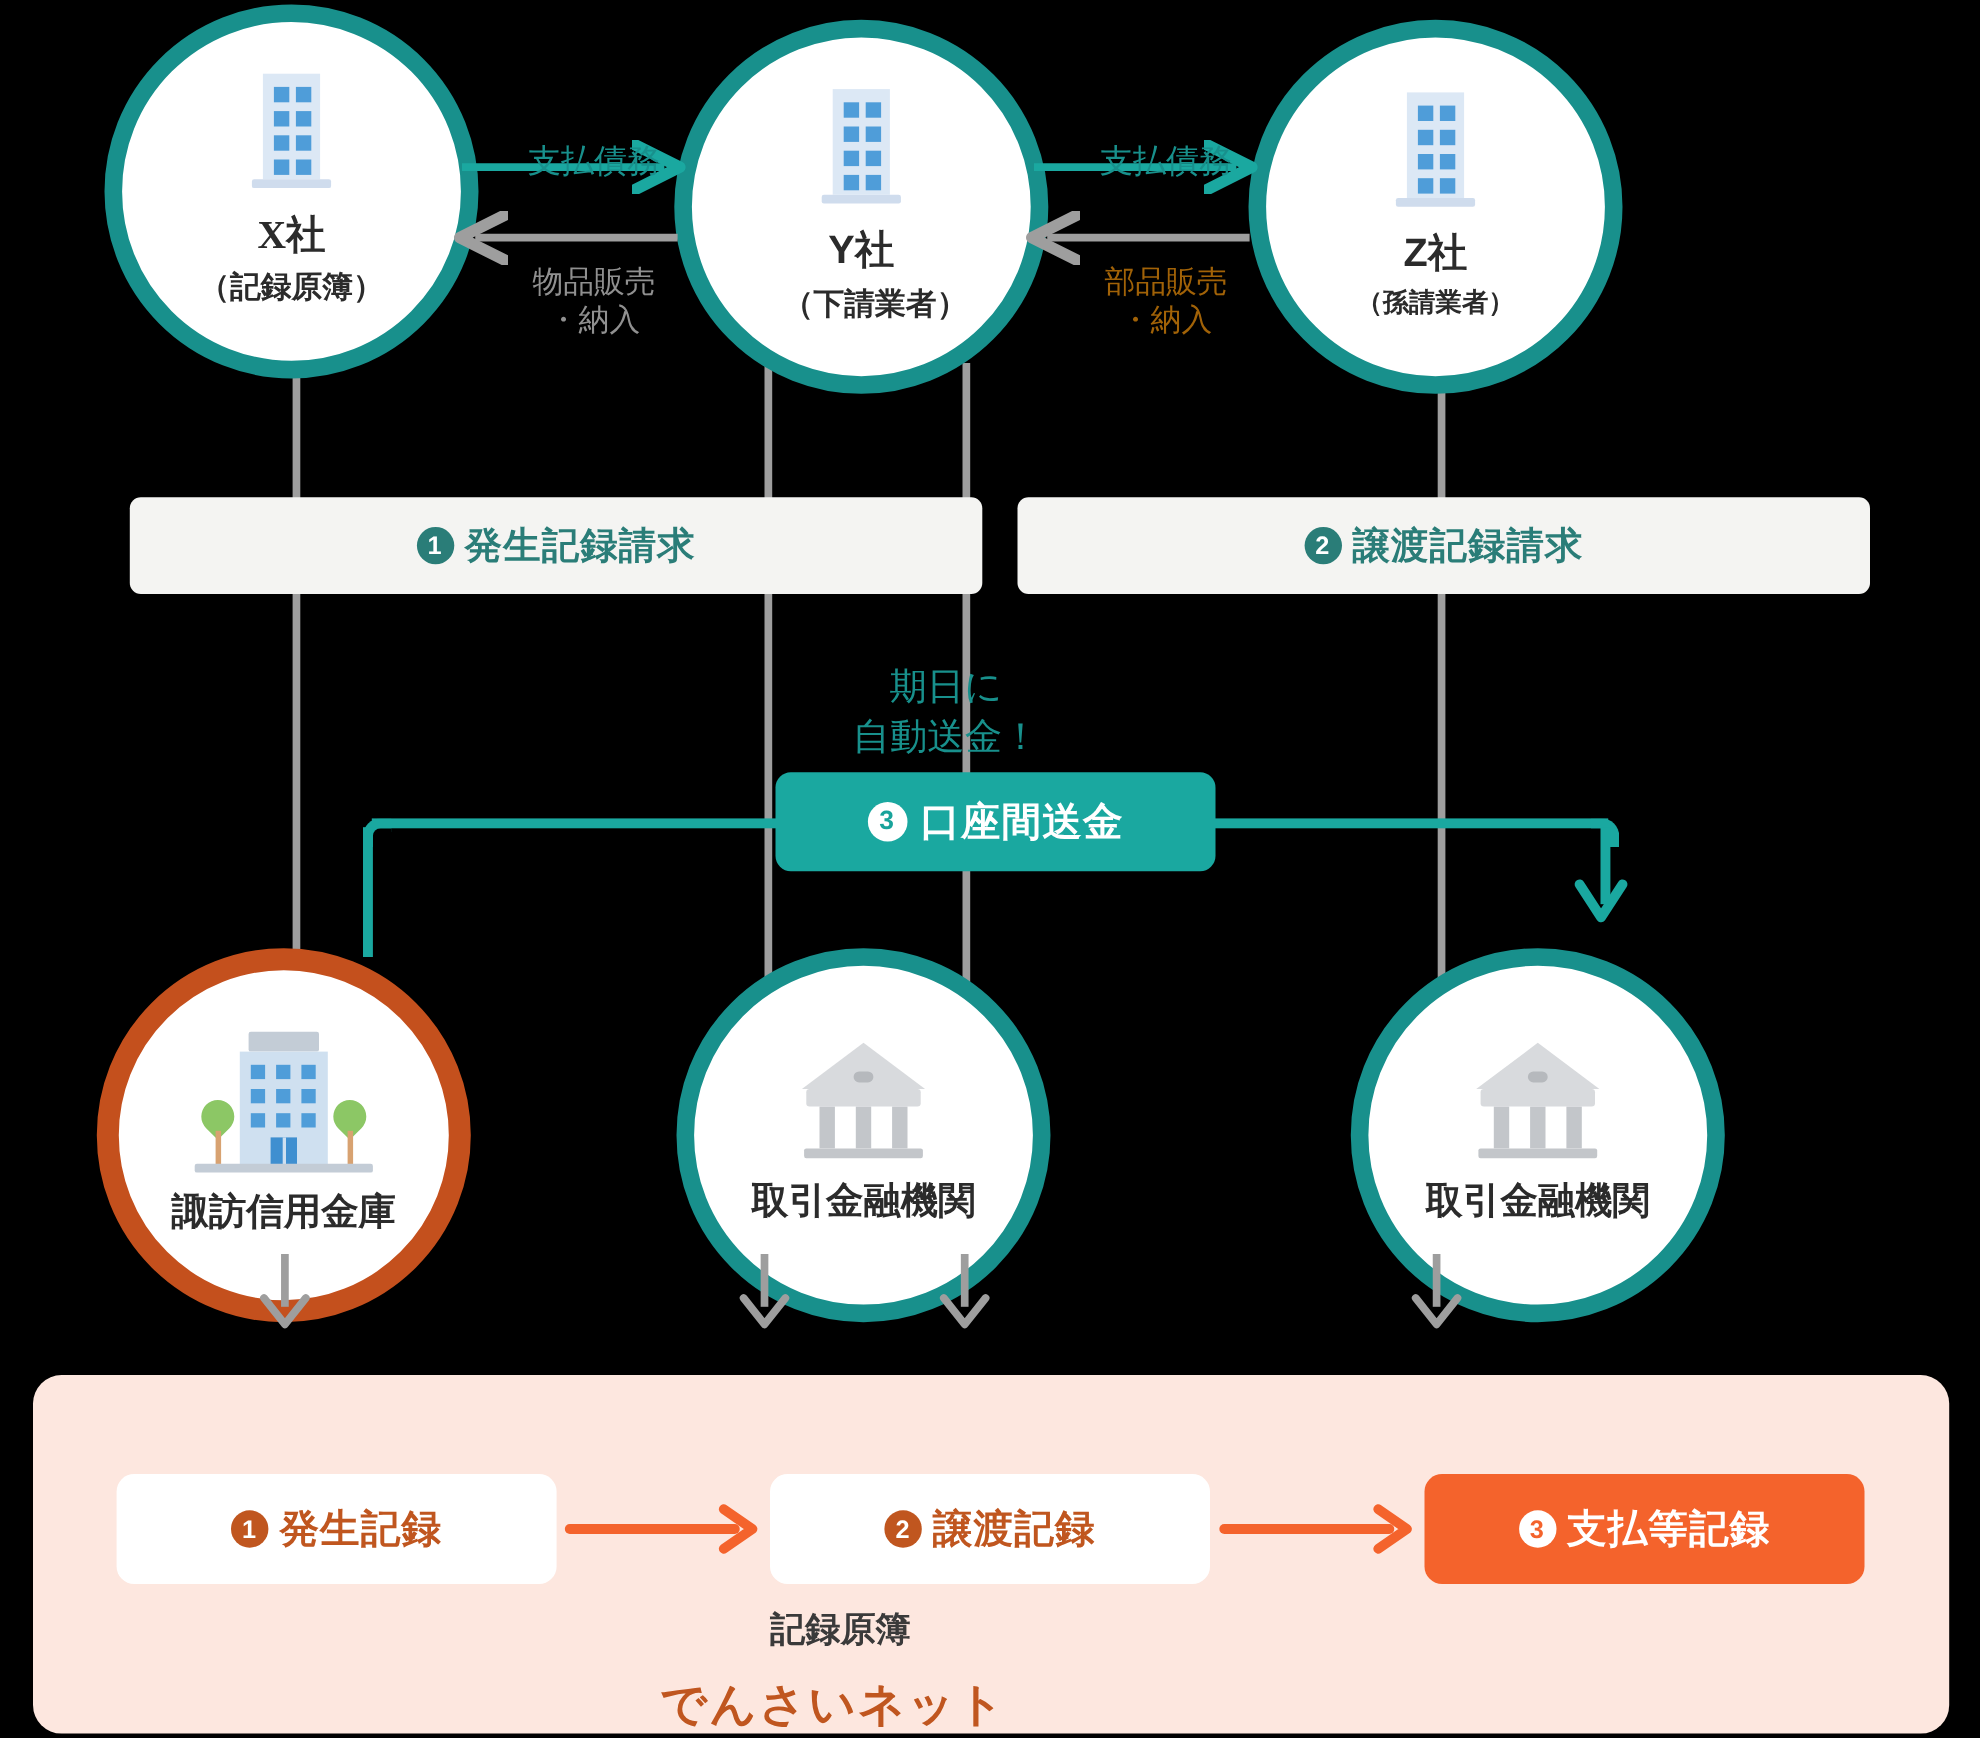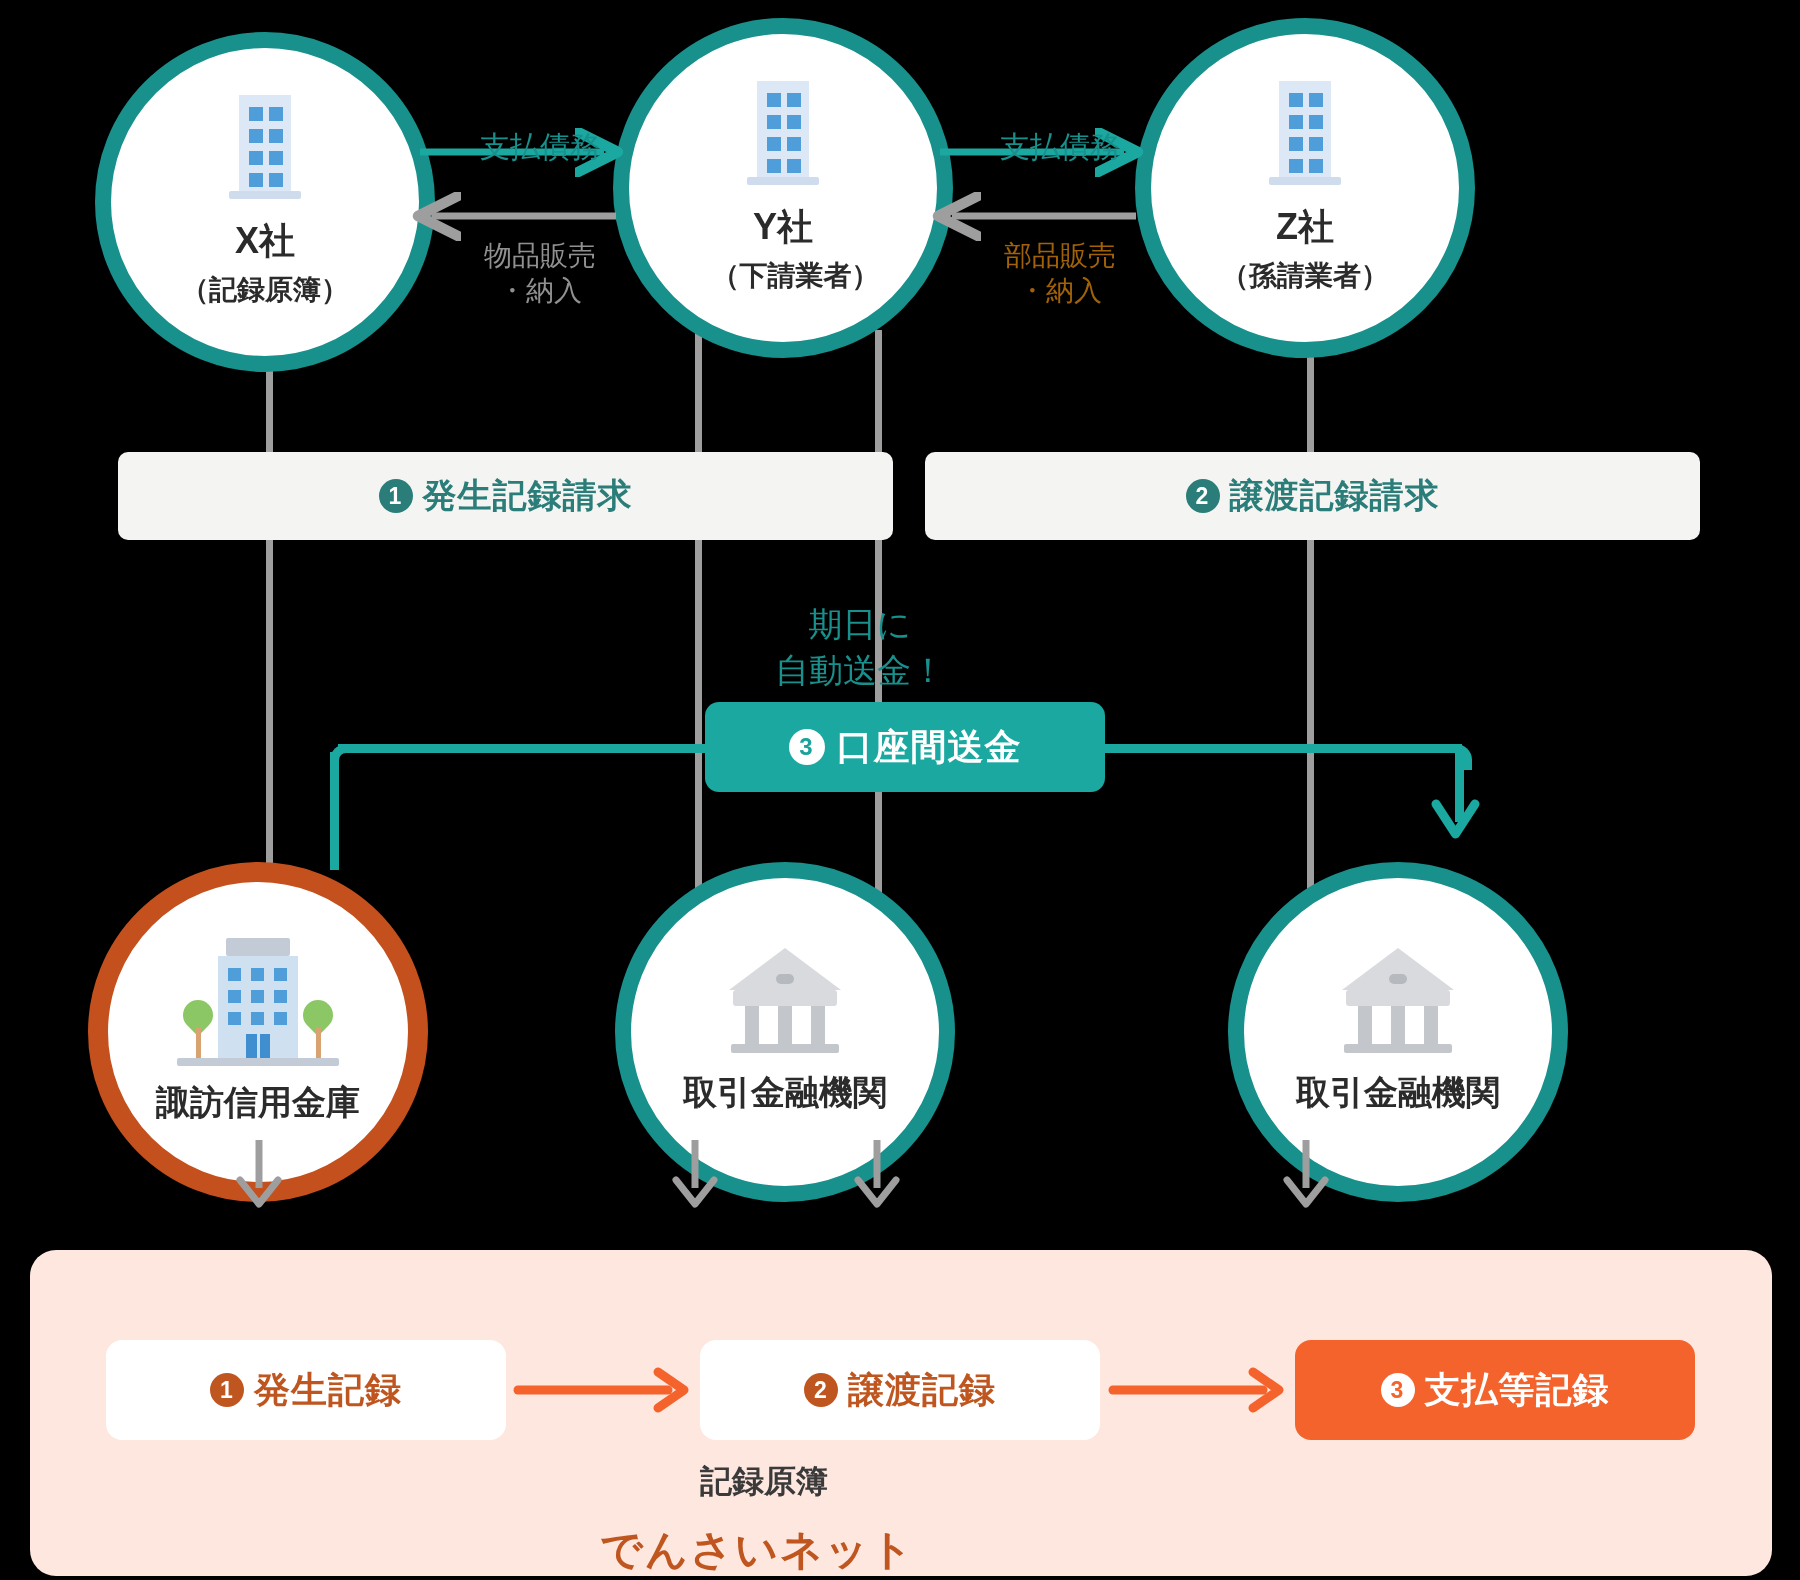--- a/index.html
+++ b/index.html
@@ -143,21 +143,21 @@
 
   <div class="line-v" style="left:266px;top:330px;height:800px;"></div>
   <div class="line-v" style="left:695px;top:330px;height:830px;"></div>
   <div class="line-v" style="left:875px;top:330px;height:830px;"></div>
   <div class="line-v" style="left:1307px;top:330px;height:800px;"></div>
 
   <div class="line-v" style="left:256px;top:1050px;height:90px;"></div>
   <div class="line-v" style="left:692px;top:1050px;height:90px;"></div>
   <div class="line-v" style="left:1303px;top:1050px;height:90px;"></div>
 
-  <div class="circle teal" style="left:95px;top:32px;width:340px;height:340px;">
+  <div class="circle teal" style="left:95px;top:4px;width:340px;height:340px;font-family:Liberation Serif, serif;">
     <div class="bld" style="width:80px;height:108px;margin-bottom:14px;">
       <div class="body" style="left:14px;top:0;width:52px;height:96px;"></div>
       <div class="win" style="left:24px;top:12px;width:14px;height:14px;"></div>
       <div class="win" style="left:44px;top:12px;width:14px;height:14px;"></div>
       <div class="win" style="left:24px;top:34px;width:14px;height:14px;"></div>
       <div class="win" style="left:44px;top:34px;width:14px;height:14px;"></div>
       <div class="win" style="left:24px;top:56px;width:14px;height:14px;"></div>
       <div class="win" style="left:44px;top:56px;width:14px;height:14px;"></div>
       <div class="win" style="left:24px;top:78px;width:14px;height:14px;"></div>
       <div class="win" style="left:44px;top:78px;width:14px;height:14px;"></div>
@@ -191,21 +191,21 @@
       <div class="win" style="left:44px;top:12px;width:14px;height:14px;"></div>
       <div class="win" style="left:24px;top:34px;width:14px;height:14px;"></div>
       <div class="win" style="left:44px;top:34px;width:14px;height:14px;"></div>
       <div class="win" style="left:24px;top:56px;width:14px;height:14px;"></div>
       <div class="win" style="left:44px;top:56px;width:14px;height:14px;"></div>
       <div class="win" style="left:24px;top:78px;width:14px;height:14px;"></div>
       <div class="win" style="left:44px;top:78px;width:14px;height:14px;"></div>
       <div class="base" style="left:4px;top:96px;width:72px;height:8px;"></div>
     </div>
     <div class="c-label" style="font-size:36px;">Z社</div>
-    <div class="c-sub" style="font-size:28px;margin-top:6px;font-family:Liberation Serif, serif;">（孫請業者）</div>
+    <div class="c-sub" style="font-size:24px;margin-top:6px;font-family:Liberation Serif, serif;">（孫請業者）</div>
   </div>
 
   <svg class="abs" style="left:420px;top:130px;width:240px;height:120px;overflow:visible;">
     <defs>
       <marker id="ah-teal" markerWidth="7" markerHeight="7" refX="4.2" refY="3.5" orient="auto">
         <path d="M0,0.4 L6.2,3.5 L0,6.6" fill="none" stroke="#1aa8a0" stroke-width="1.5" stroke-linecap="round" stroke-linejoin="round"></path>
       </marker>
       <marker id="ah-gray" markerWidth="7" markerHeight="7" refX="4.2" refY="3.5" orient="auto">
         <path d="M0,0.4 L6.2,3.5 L0,6.6" fill="none" stroke="#9e9e9e" stroke-width="1.5" stroke-linecap="round" stroke-linejoin="round"></path>
       </marker>

